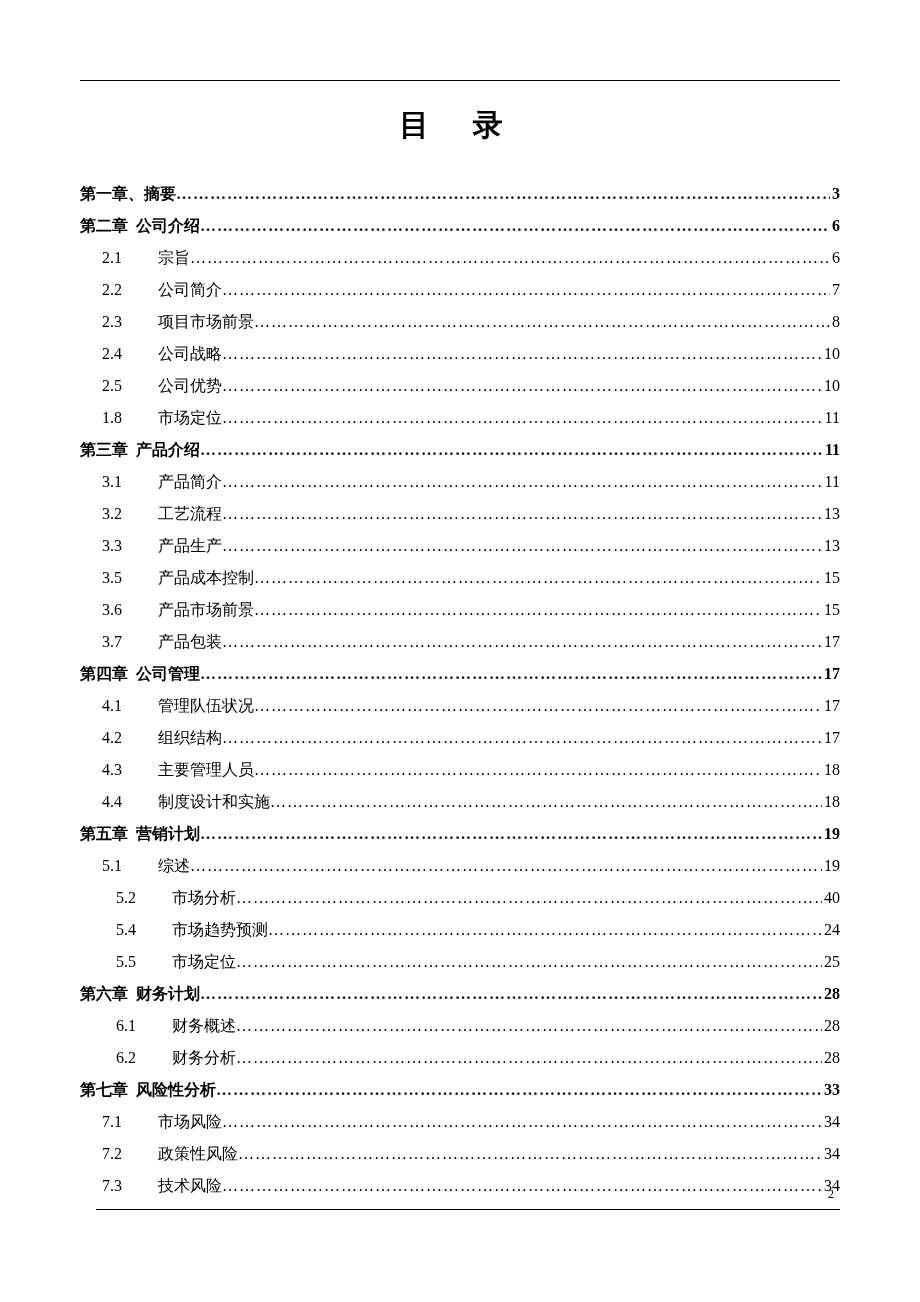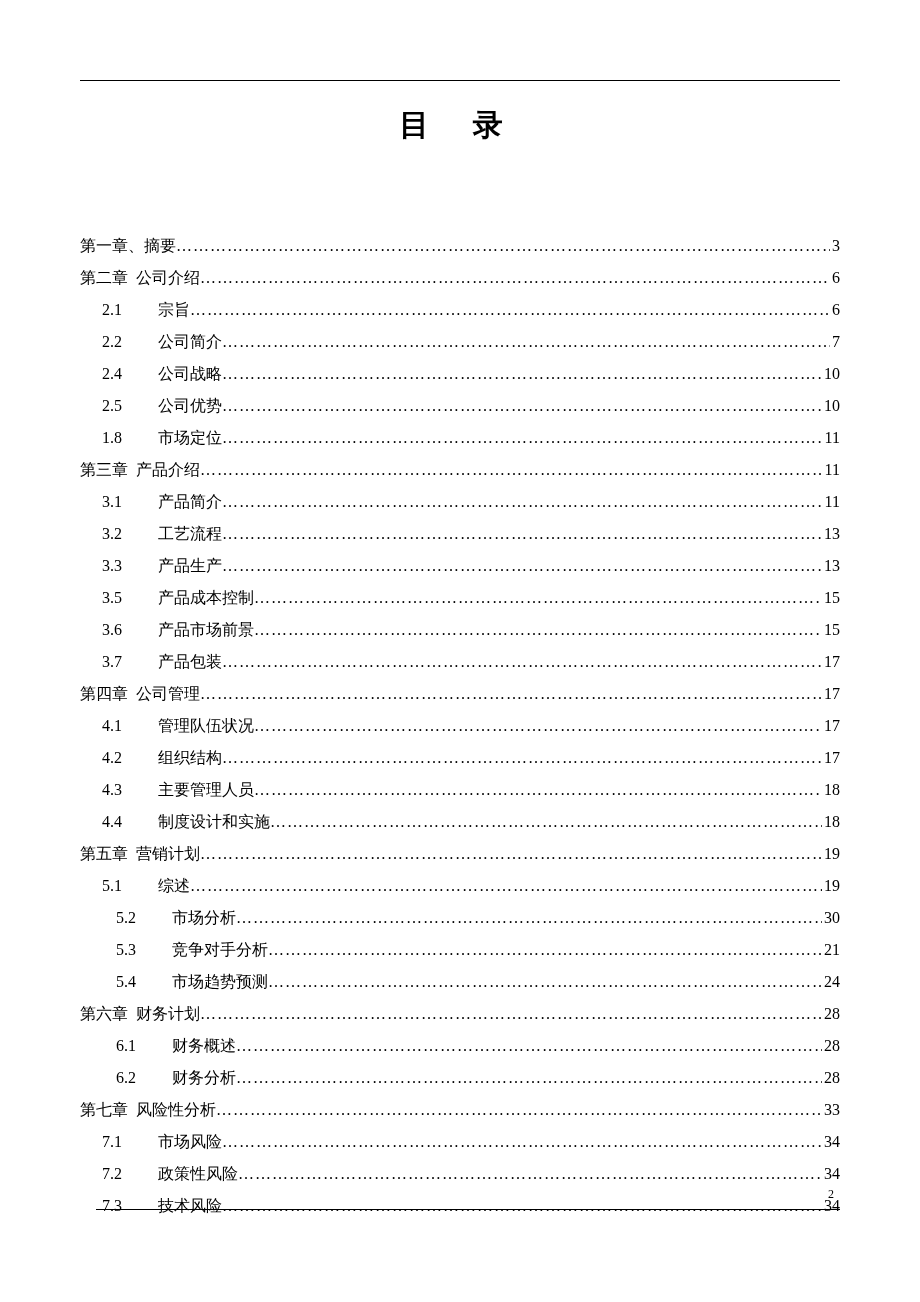--- a/index.html
+++ b/index.html
@@ -13,21 +13,21 @@
     }
     .top-rule {
       border-top: 1.5px solid #000;
       margin-bottom: 24px;
     }
     .title {
       text-align: center;
       font-size: 30px;
       font-weight: bold;
       letter-spacing: 18px;
-      margin-bottom: 84px;
+      margin-bottom: 32px;
       font-family: 'SimSun', '宋体', serif;
     }
     .toc {
       font-size: 16px;
       line-height: 2.0;
     }
     .toc-row {
       display: flex;
       align-items: baseline;
       white-space: nowrap;
@@ -45,21 +45,21 @@
       letter-spacing: 1px;
       color: #000;
     }
     .toc-dots::after {
       content: "……………………………………………………………………………………………………………………………………………………………………";
     }
     .toc-page {
       flex: 0 0 auto;
       padding-left: 2px;
     }
-    .ind-0 { padding-left: 0; }
+    .ind-0 { padding-left: 0; font-weight: bold; }
     .ind-1 { padding-left: 22px; }
     .ind-2 { padding-left: 36px; }
     .bottom-rule {
       border-top: 1px solid #000;
       position: absolute;
       left: 96px;
       right: 80px;
       bottom: 92px;
     }
     .page-number {
@@ -96,20 +96,26 @@
       <span class="toc-dots"></span>
       <span class="toc-page">6</span>
     </div>
     <div class="toc-row ind-1">
       <span class="toc-num">2.2</span>
       <span class="toc-label">公司简介</span>
       <span class="toc-dots"></span>
       <span class="toc-page">7</span>
     </div>
     <div class="toc-row ind-1">
+      <span class="toc-num">2.3</span>
+      <span class="toc-label">项目市场前景</span>
+      <span class="toc-dots"></span>
+      <span class="toc-page">8</span>
+    </div>
+    <div class="toc-row ind-1">
       <span class="toc-num">2.4</span>
       <span class="toc-label">公司战略</span>
       <span class="toc-dots"></span>
       <span class="toc-page">10</span>
     </div>
     <div class="toc-row ind-1">
       <span class="toc-num">2.5</span>
       <span class="toc-label">公司优势</span>
       <span class="toc-dots"></span>
       <span class="toc-page">10</span>
@@ -201,34 +207,34 @@
     <div class="toc-row ind-1">
       <span class="toc-num">5.1</span>
       <span class="toc-label">综述</span>
       <span class="toc-dots"></span>
       <span class="toc-page">19</span>
     </div>
     <div class="toc-row ind-2">
       <span class="toc-num">5.2</span>
       <span class="toc-label">市场分析</span>
       <span class="toc-dots"></span>
-      <span class="toc-page">30</span>
-    </div>
-    <div class="toc-row ind-2">
-      <span class="toc-num">5.3</span>
-      <span class="toc-label">竞争对手分析</span>
-      <span class="toc-dots"></span>
-      <span class="toc-page">21</span>
+      <span class="toc-page">40</span>
     </div>
     <div class="toc-row ind-2">
       <span class="toc-num">5.4</span>
       <span class="toc-label">市场趋势预测</span>
       <span class="toc-dots"></span>
       <span class="toc-page">24</span>
     </div>
+    <div class="toc-row ind-2">
+      <span class="toc-num">5.5</span>
+      <span class="toc-label">市场定位</span>
+      <span class="toc-dots"></span>
+      <span class="toc-page">25</span>
+    </div>
     <div class="toc-row ind-0">
       <span class="toc-num">第六章</span>
       <span class="toc-label">财务计划</span>
       <span class="toc-dots"></span>
       <span class="toc-page">28</span>
     </div>
     <div class="toc-row ind-2">
       <span class="toc-num">6.1</span>
       <span class="toc-label">财务概述</span>
       <span class="toc-dots"></span>

